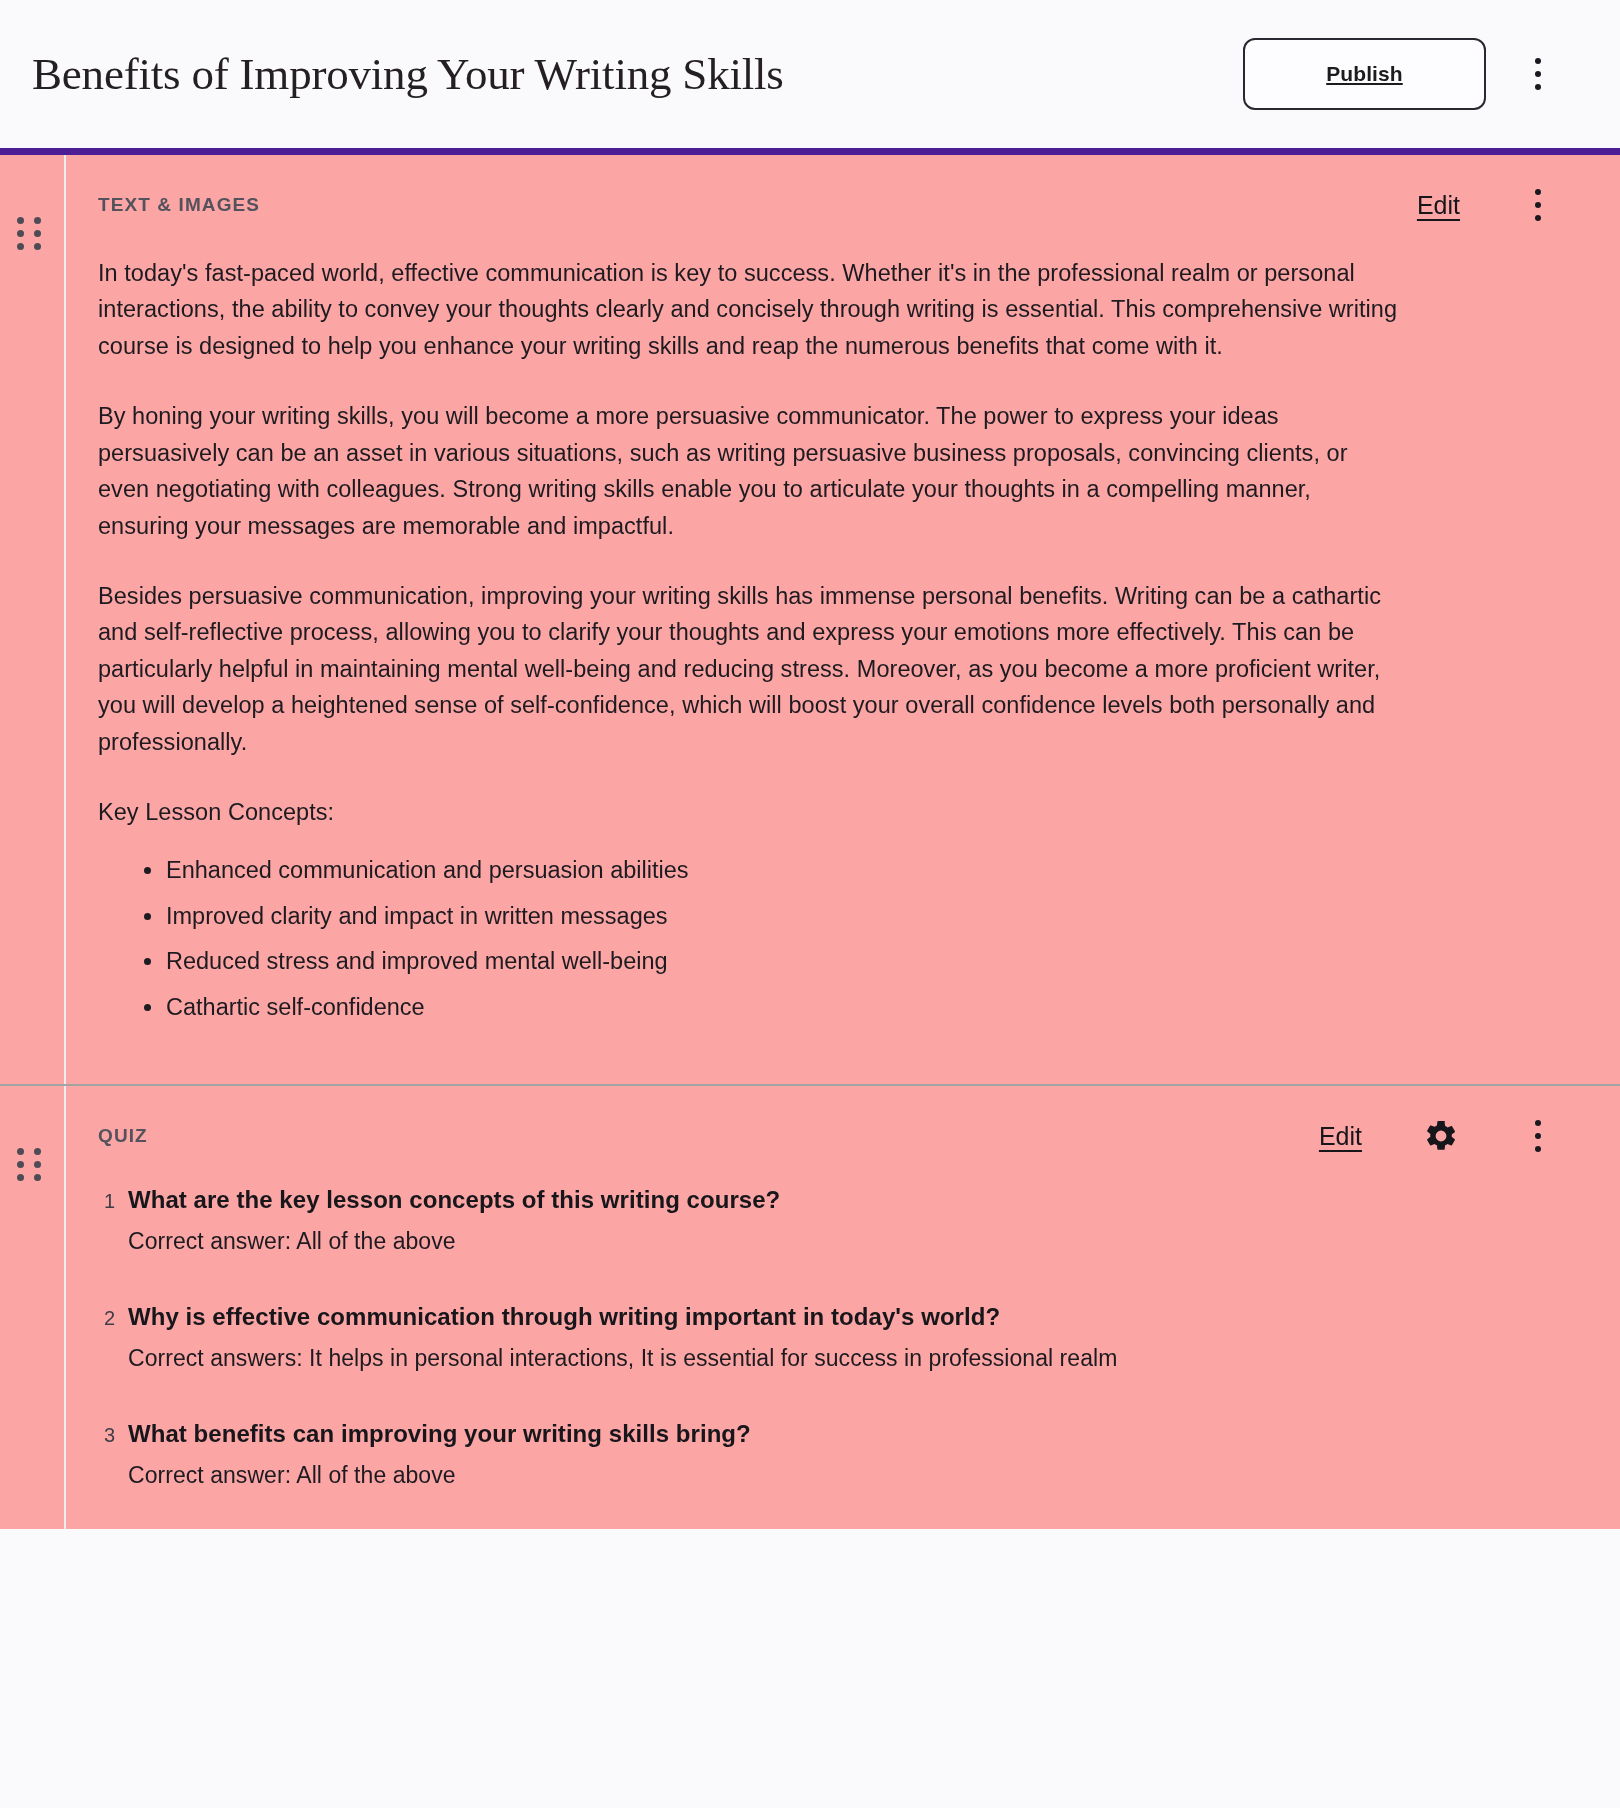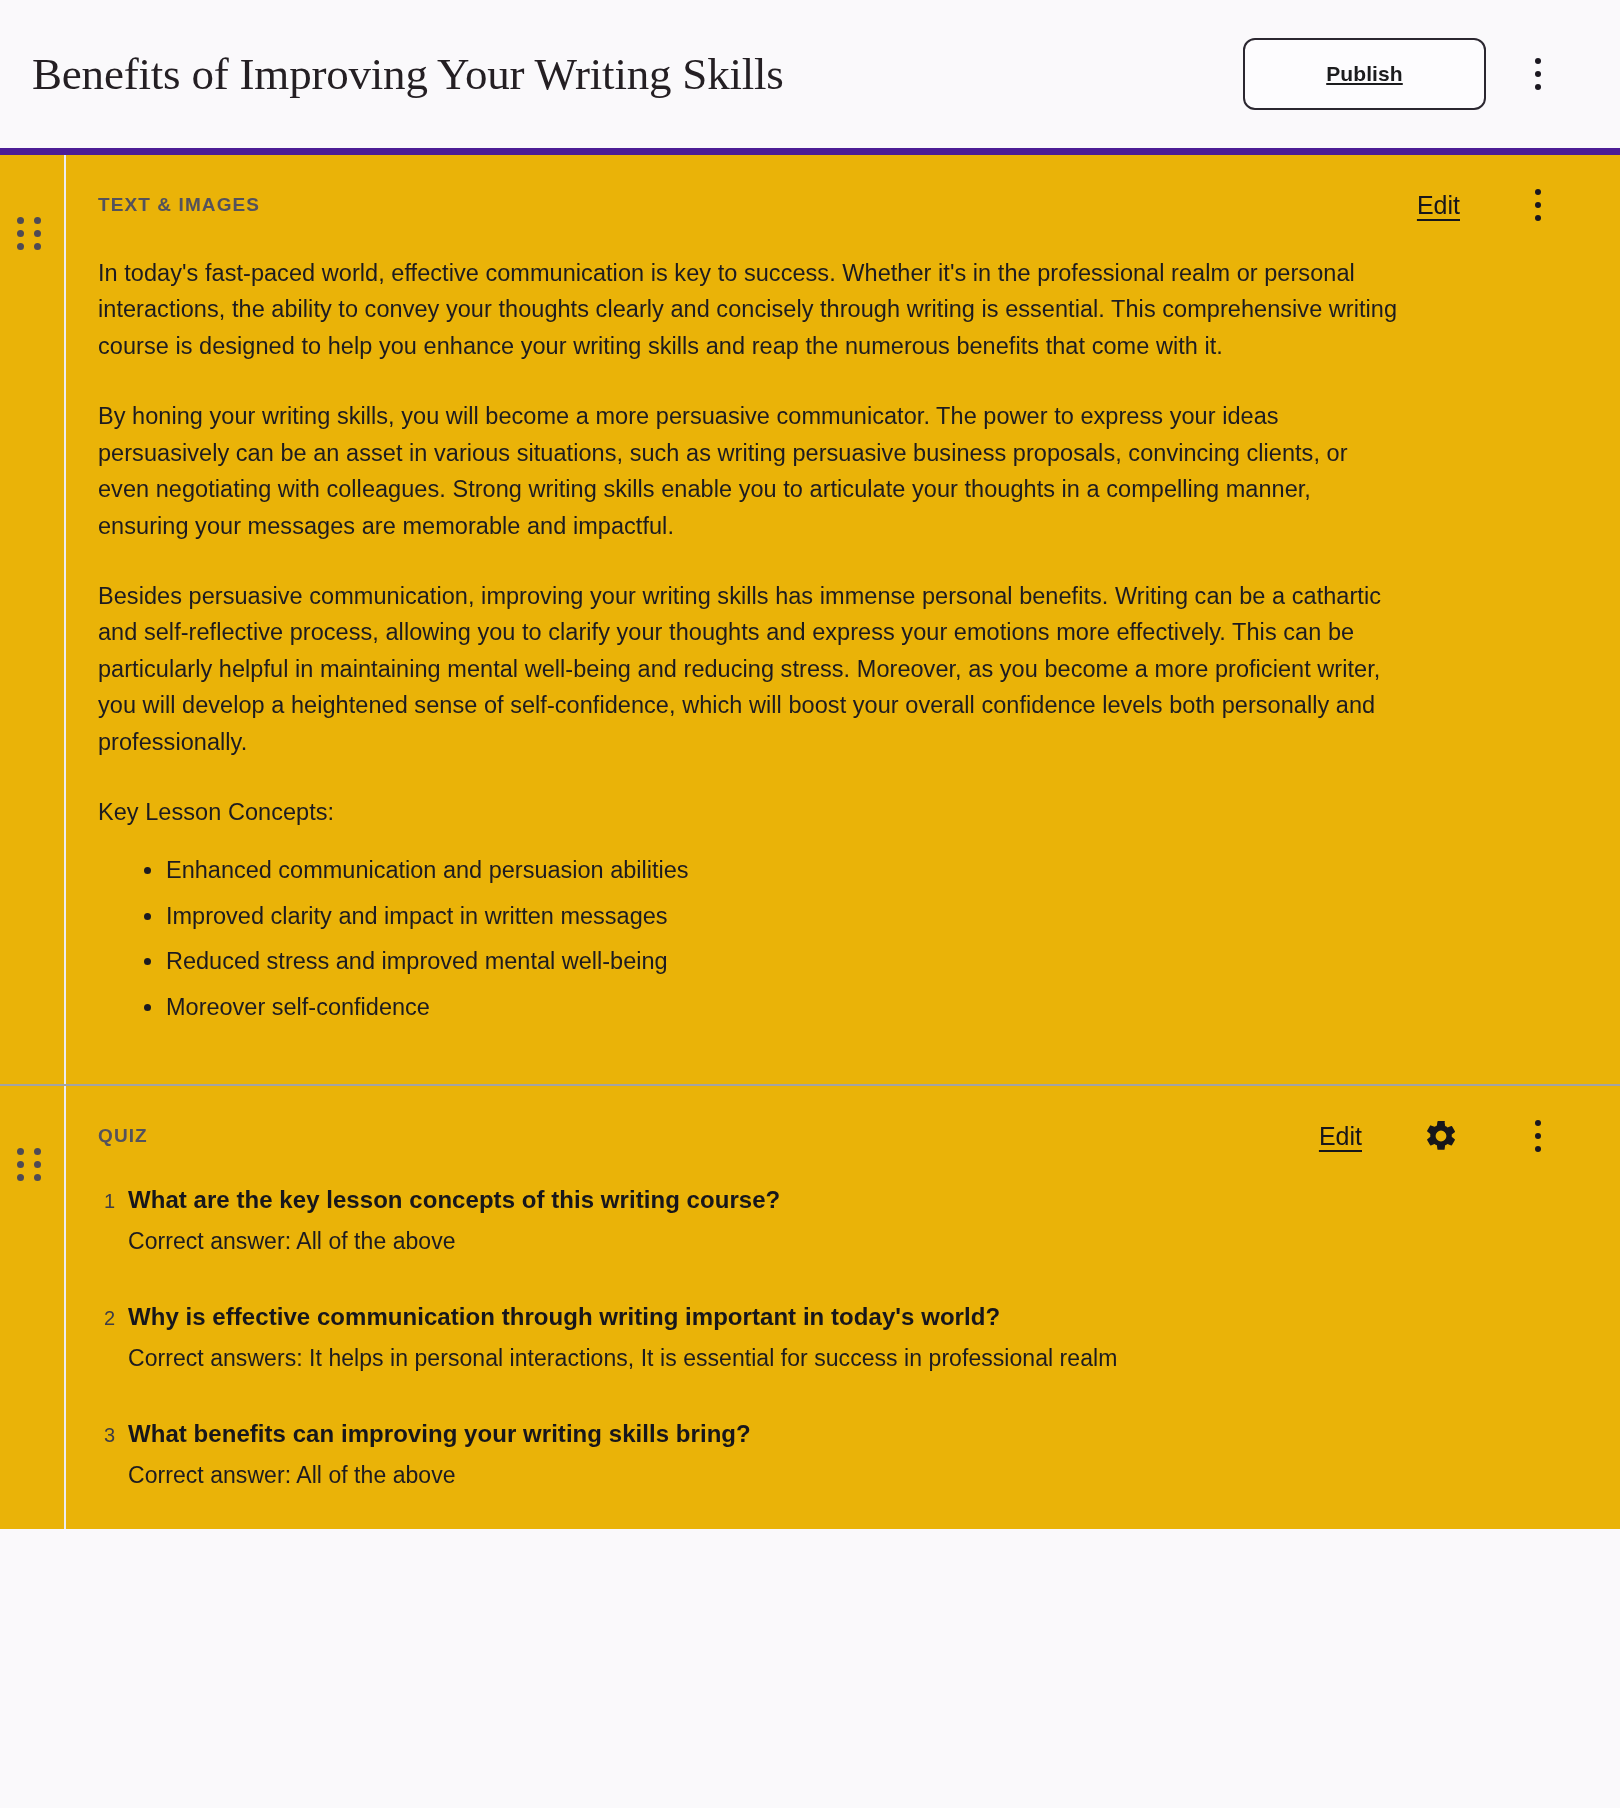--- a/index.html
+++ b/index.html
@@ -78,21 +78,21 @@
     height: 6px;
     border-radius: 50%;
     background: #1b1820;
   }
 
   
   .block {
     position: relative;
     display: flex;
     align-items: stretch;
-    background: #eab308;
+    background: #fca5a5;
   }
   .block + .block {
     border-top: 2px solid #a3a3a3;
   }
   .gutter {
     width: 64px;
     flex: 0 0 64px;
     border-right: 2px solid #ececf0;
     position: relative;
   }
@@ -266,21 +266,21 @@
 
     <div class="rte">
       <p>In today's fast-paced world, effective communication is key to success. Whether it's in the professional realm or personal interactions, the ability to convey your thoughts clearly and concisely through writing is essential. This comprehensive writing course is designed to help you enhance your writing skills and reap the numerous benefits that come with it.</p>
       <p>By honing your writing skills, you will become a more persuasive communicator. The power to express your ideas persuasively can be an asset in various situations, such as writing persuasive business proposals, convincing clients, or even negotiating with colleagues. Strong writing skills enable you to articulate your thoughts in a compelling manner, ensuring your messages are memorable and impactful.</p>
       <p>Besides persuasive communication, improving your writing skills has immense personal benefits. Writing can be a cathartic and self-reflective process, allowing you to clarify your thoughts and express your emotions more effectively. This can be particularly helpful in maintaining mental well-being and reducing stress. Moreover, as you become a more proficient writer, you will develop a heightened sense of self-confidence, which will boost your overall confidence levels both personally and professionally.</p>
       <p class="tight">Key Lesson Concepts:</p>
       <ul>
         <li>Enhanced communication and persuasion abilities</li>
         <li>Improved clarity and impact in written messages</li>
         <li>Reduced stress and improved mental well-being</li>
-        <li>Moreover self-confidence</li>
+        <li>Cathartic self-confidence</li>
       </ul>
     </div>
   </div>
 </div>
 
 <div class="block">
   <div class="gutter">
     <div class="drag-handle">
       <i></i>
         <i></i>

